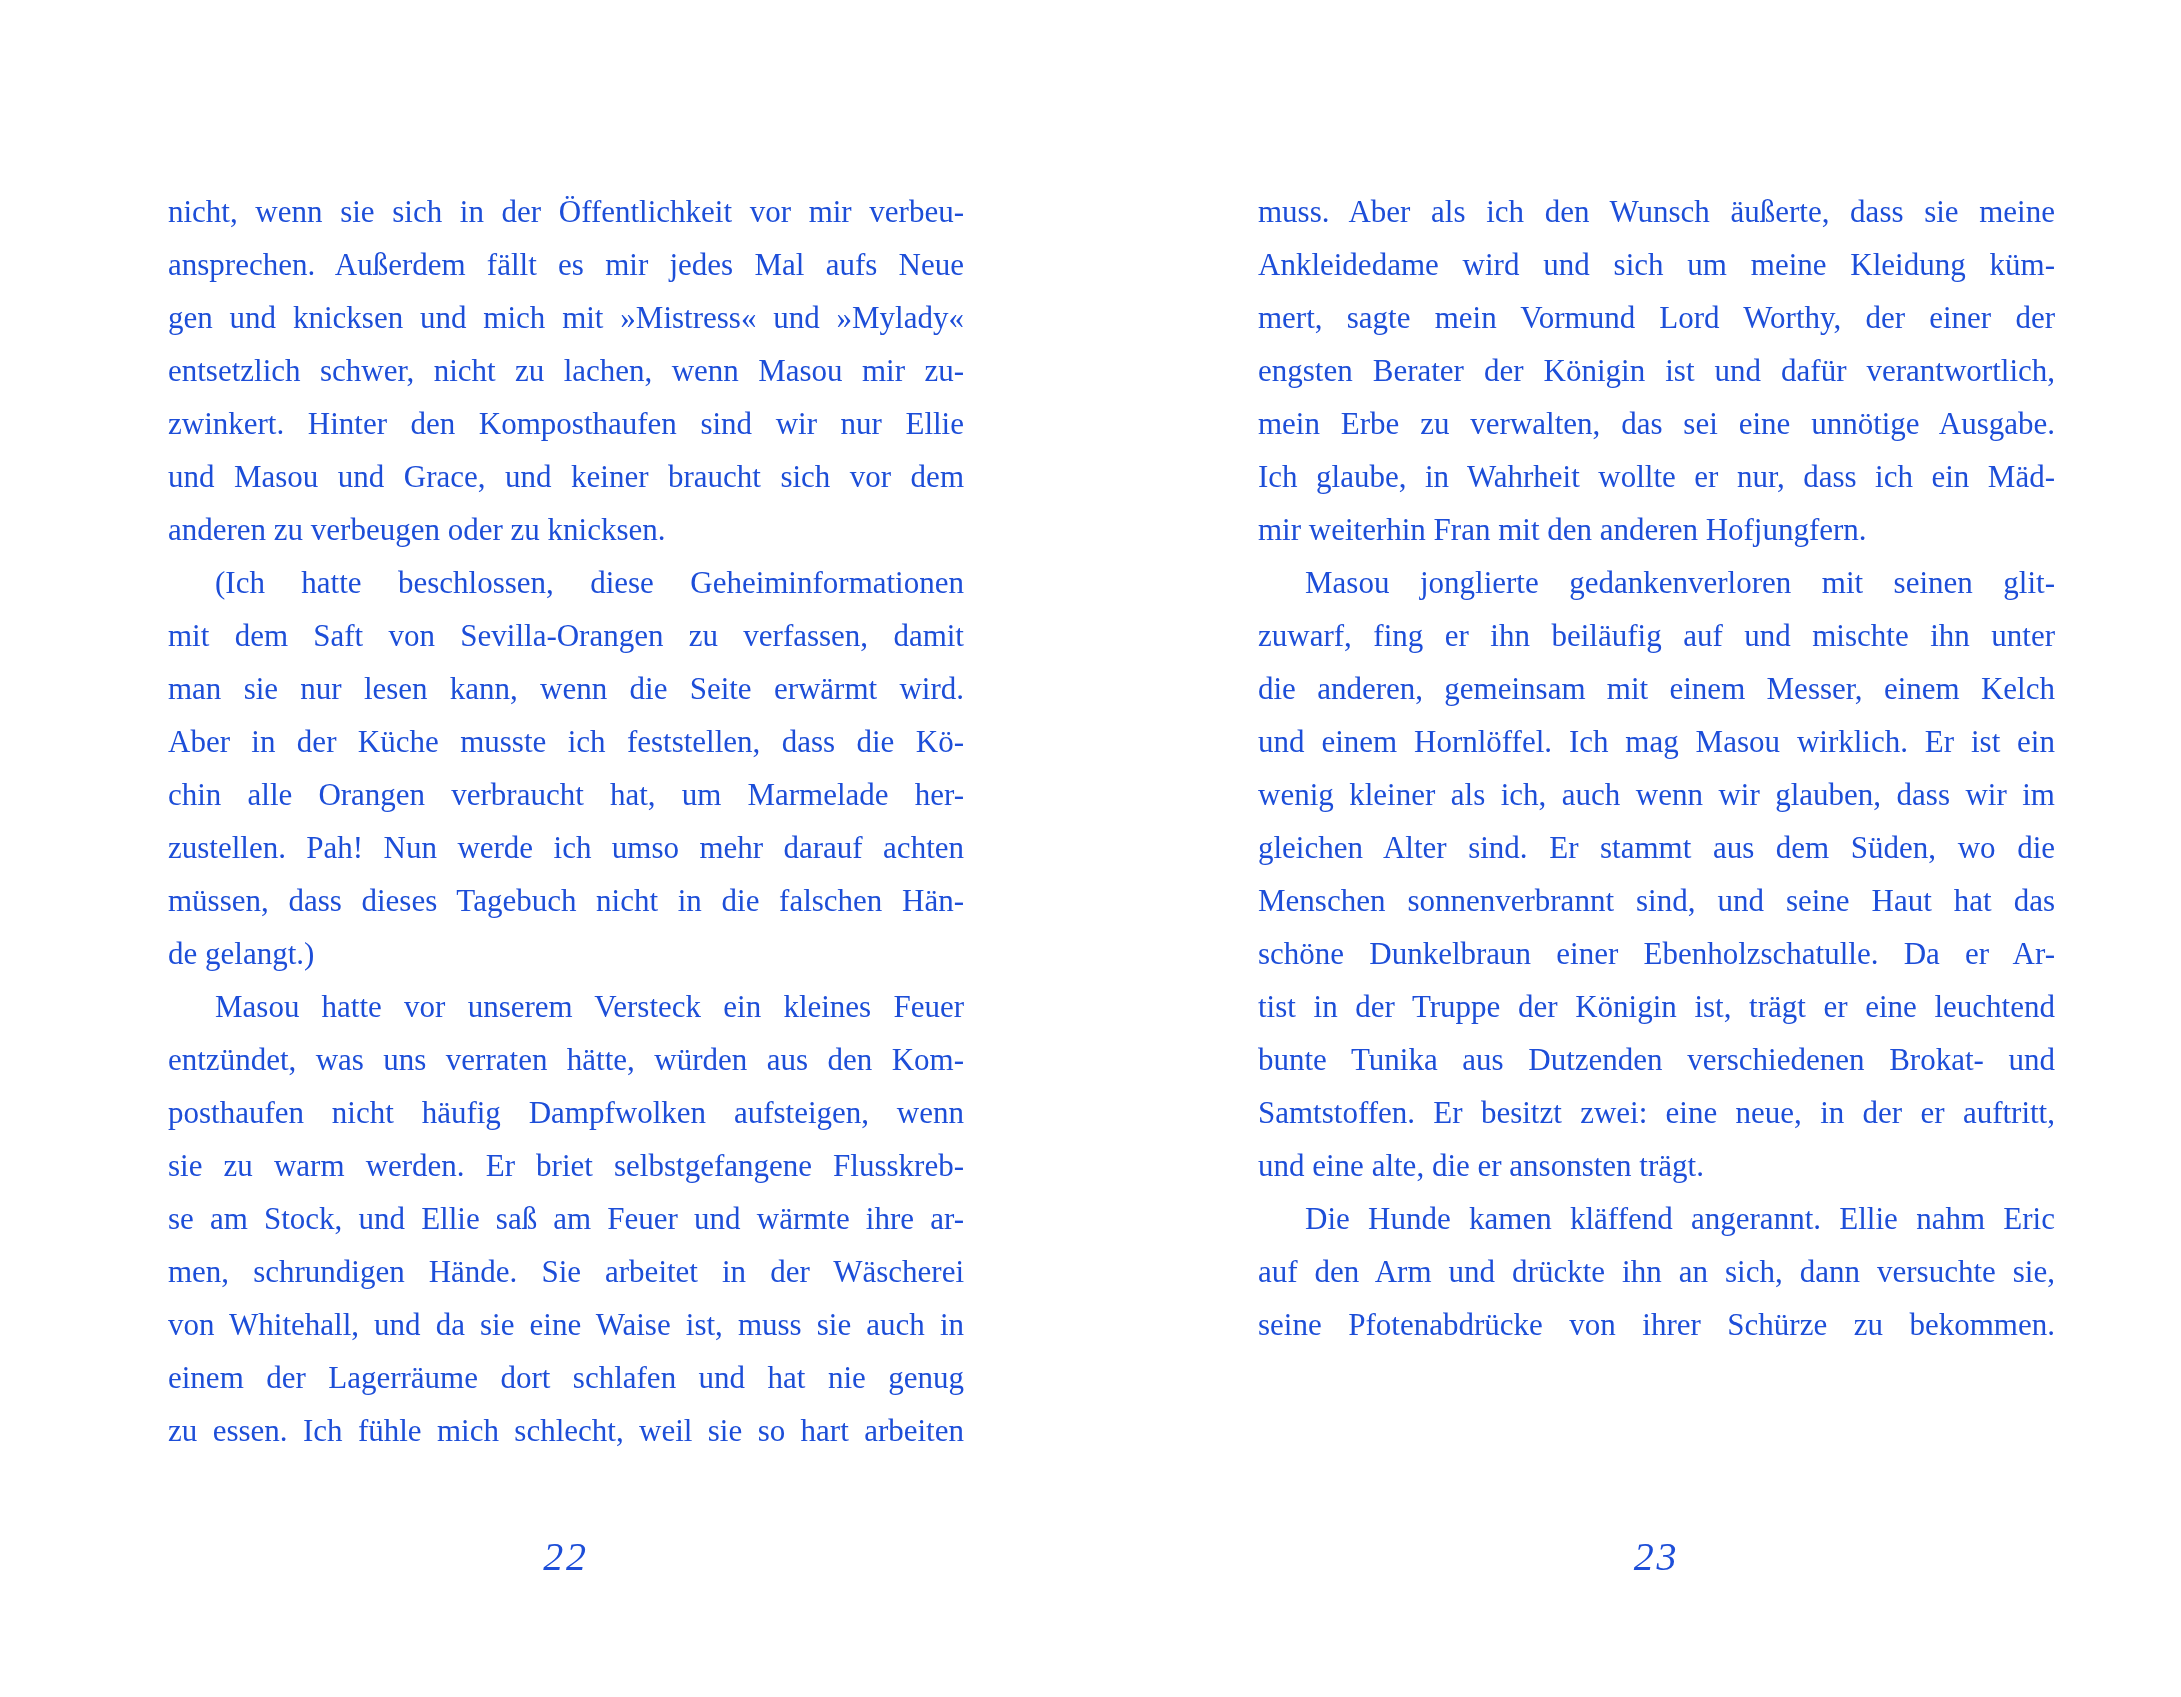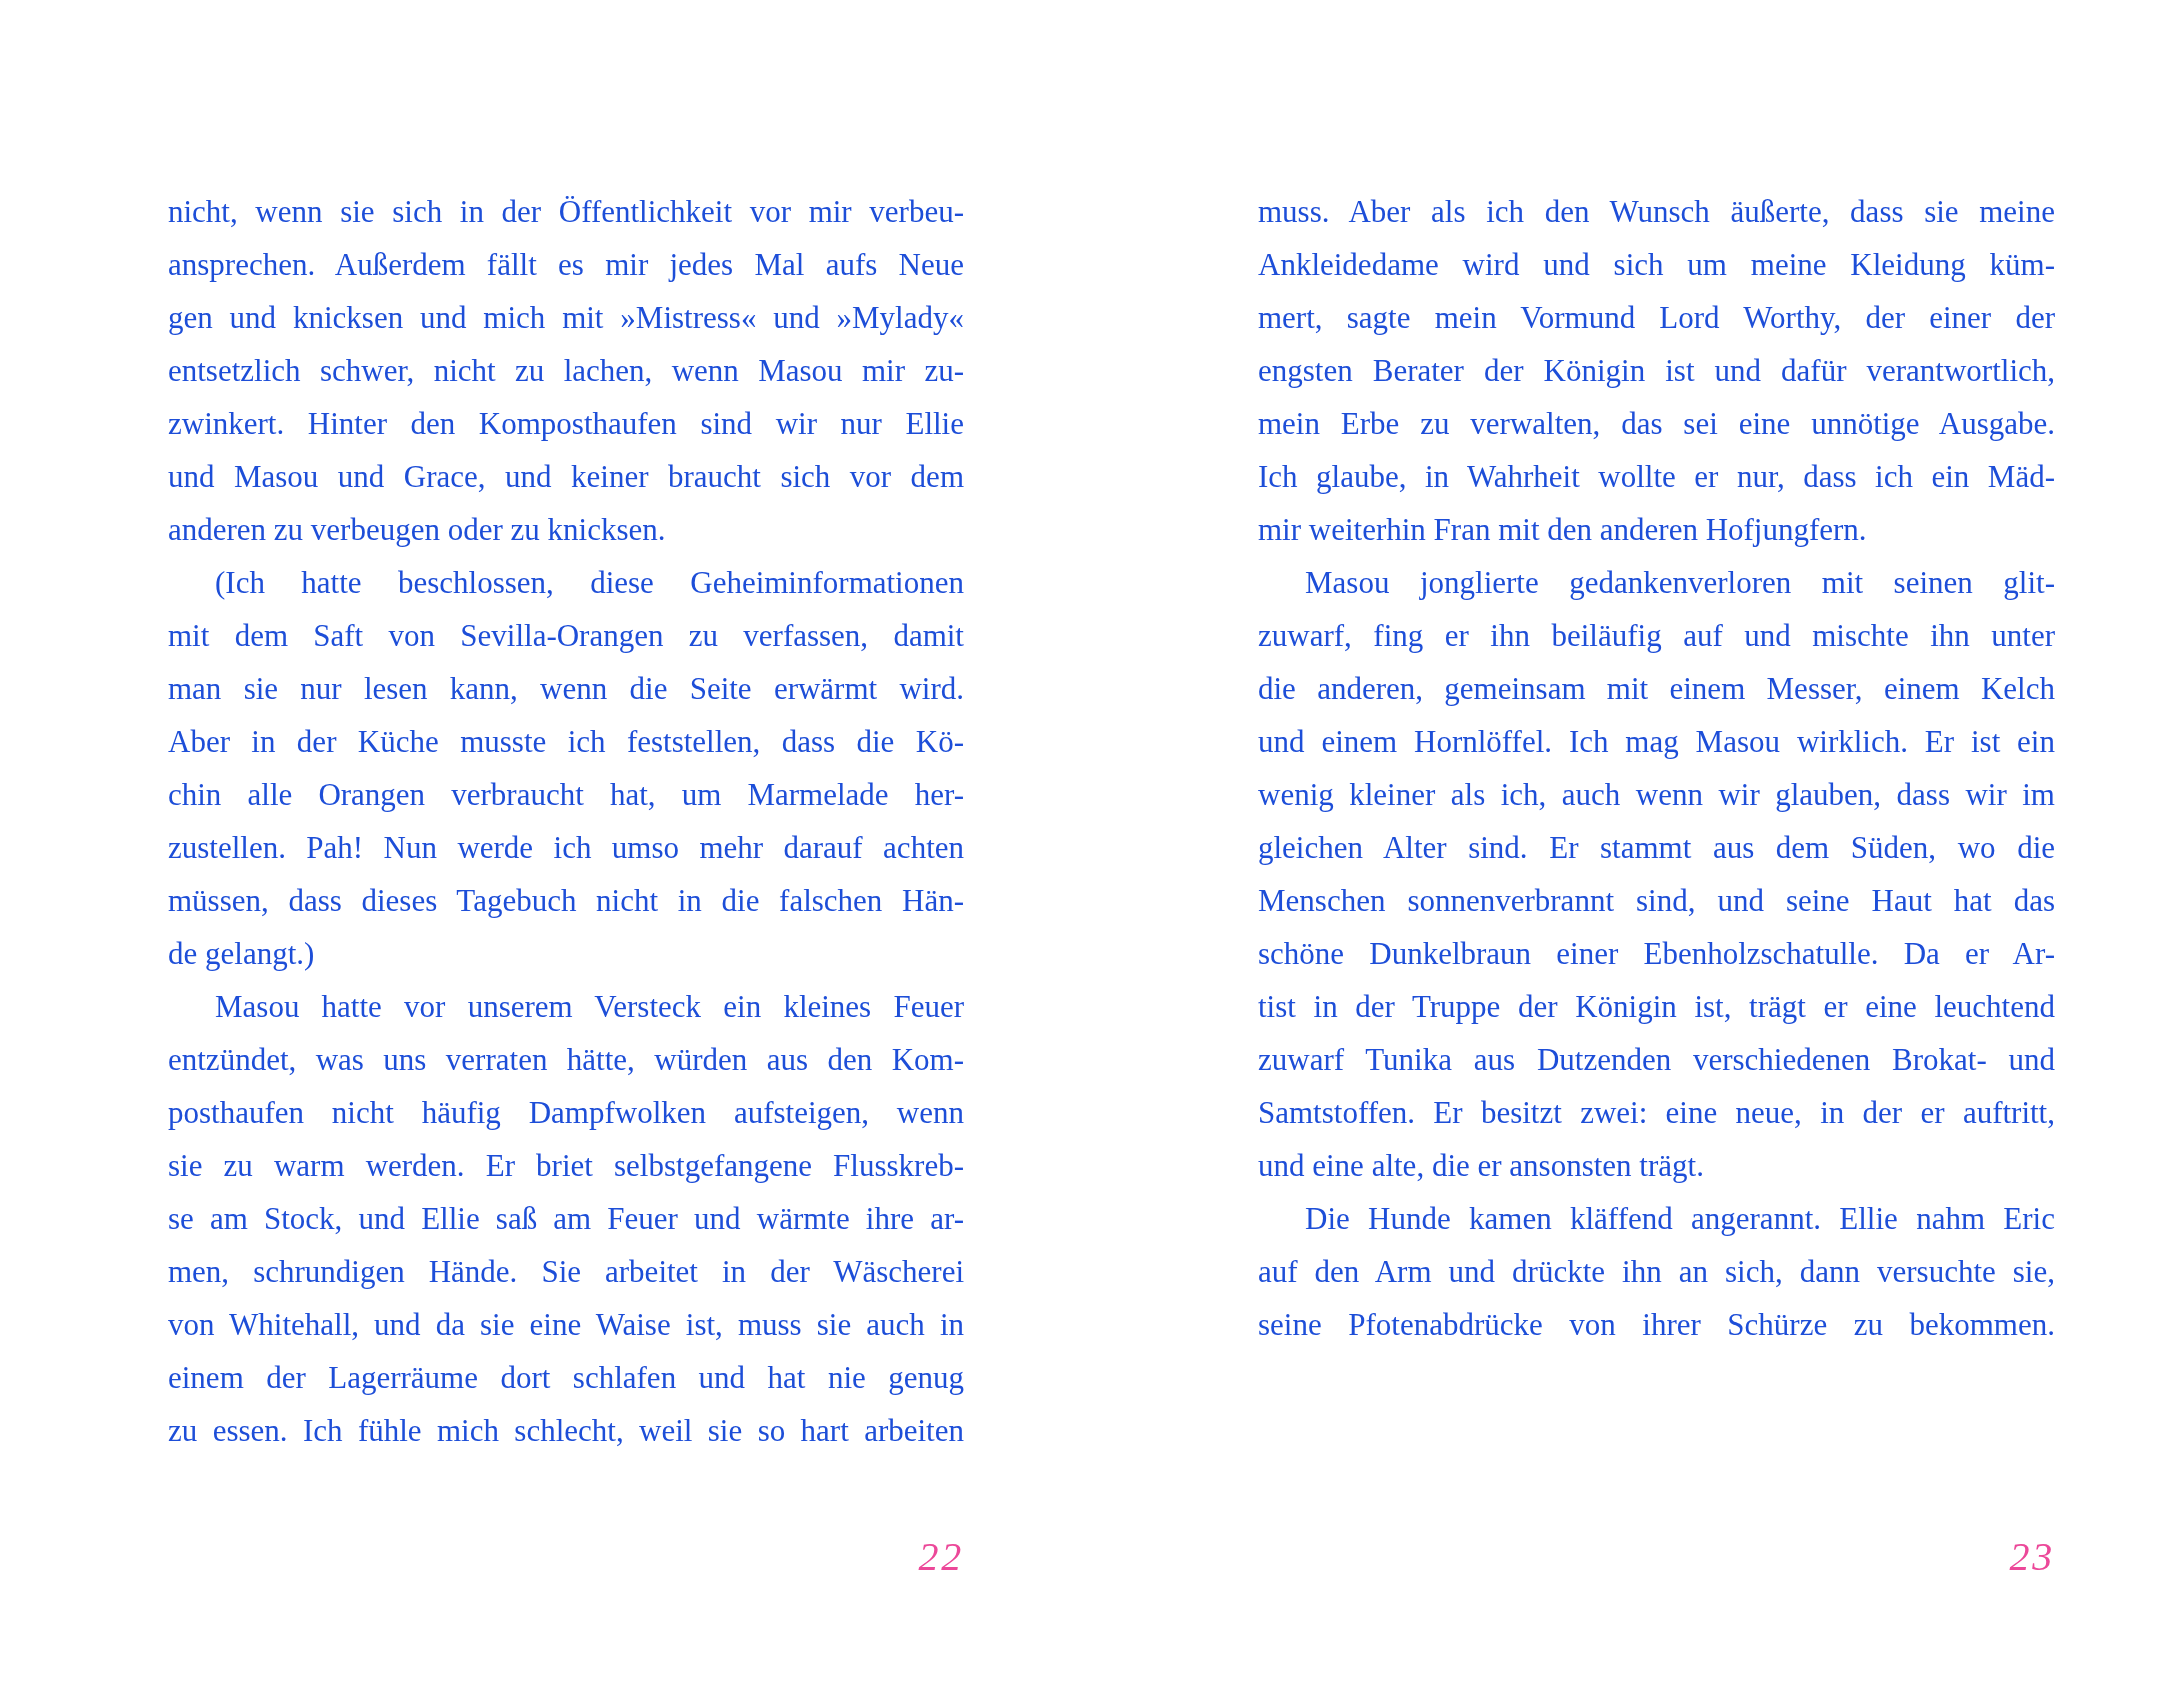--- a/index.html
+++ b/index.html
@@ -41,26 +41,26 @@
     text-align-last: justify;
     white-space: normal;
   }
   .line.indent   { padding-left: 47px; }
   .line.para-end { text-align-last: left; }
   .folio {
     position: absolute;
     top: 1533px;
     left: 0;
     width: 100%;
-    text-align: right;
+    text-align: center;
     font-family: "Liberation Serif", "DejaVu Serif", serif;
     font-style: italic;
     font-size: 40px;
     letter-spacing: 2.7px;
-    color: #ec4899;
+    color: #1d4ed8;
   }
 </style>
 </head>
 <body>
 
 <div class="spread">
 
   <section class="page left">
     <div class="text-block">
         <div class="line">nicht, wenn sie sich in der Öffentlichkeit vor mir verbeu-</div>
@@ -102,21 +102,21 @@
         <div class="line para-end">mir weiterhin Fran mit den anderen Hofjungfern.</div>
         <div class="line indent">Masou jonglierte gedankenverloren mit seinen glit-</div>
         <div class="line">zuwarf, fing er ihn beiläufig auf und mischte ihn unter</div>
         <div class="line">die anderen, gemeinsam mit einem Messer, einem Kelch</div>
         <div class="line">und einem Hornlöffel. Ich mag Masou wirklich. Er ist ein</div>
         <div class="line">wenig kleiner als ich, auch wenn wir glauben, dass wir im</div>
         <div class="line">gleichen Alter sind. Er stammt aus dem Süden, wo die</div>
         <div class="line">Menschen sonnenverbrannt sind, und seine Haut hat das</div>
         <div class="line">schöne Dunkelbraun einer Ebenholzschatulle. Da er Ar-</div>
         <div class="line">tist in der Truppe der Königin ist, trägt er eine leuchtend</div>
-        <div class="line">zuwarf Tunika aus Dutzenden verschiedenen Brokat- und</div>
+        <div class="line">bunte Tunika aus Dutzenden verschiedenen Brokat- und</div>
         <div class="line">Samtstoffen. Er besitzt zwei: eine neue, in der er auftritt,</div>
         <div class="line para-end">und eine alte, die er ansonsten trägt.</div>
         <div class="line indent">Die Hunde kamen kläffend angerannt. Ellie nahm Eric</div>
         <div class="line">auf den Arm und drückte ihn an sich, dann versuchte sie,</div>
         <div class="line">seine Pfotenabdrücke von ihrer Schürze zu bekommen.</div>
       </div>
     <div class="folio">23</div>
   </section>
 
 </div>

